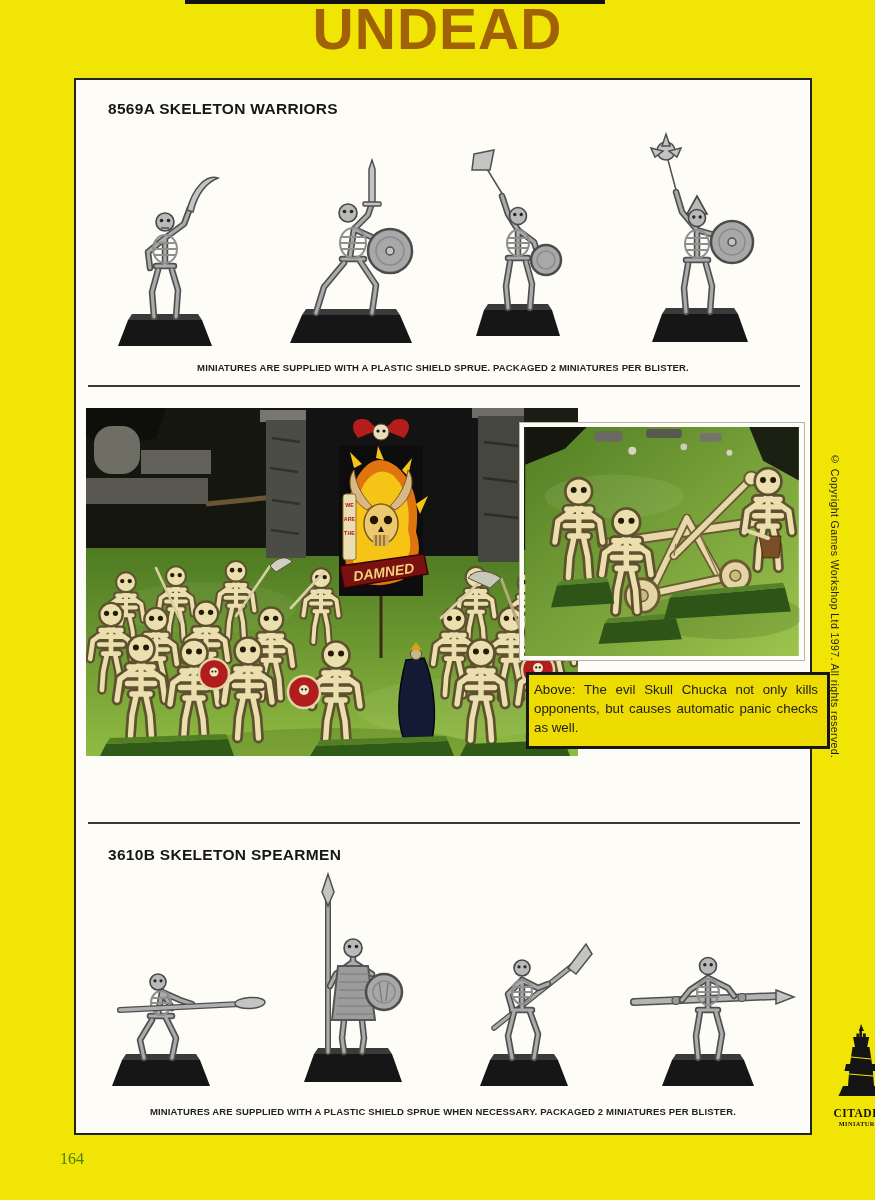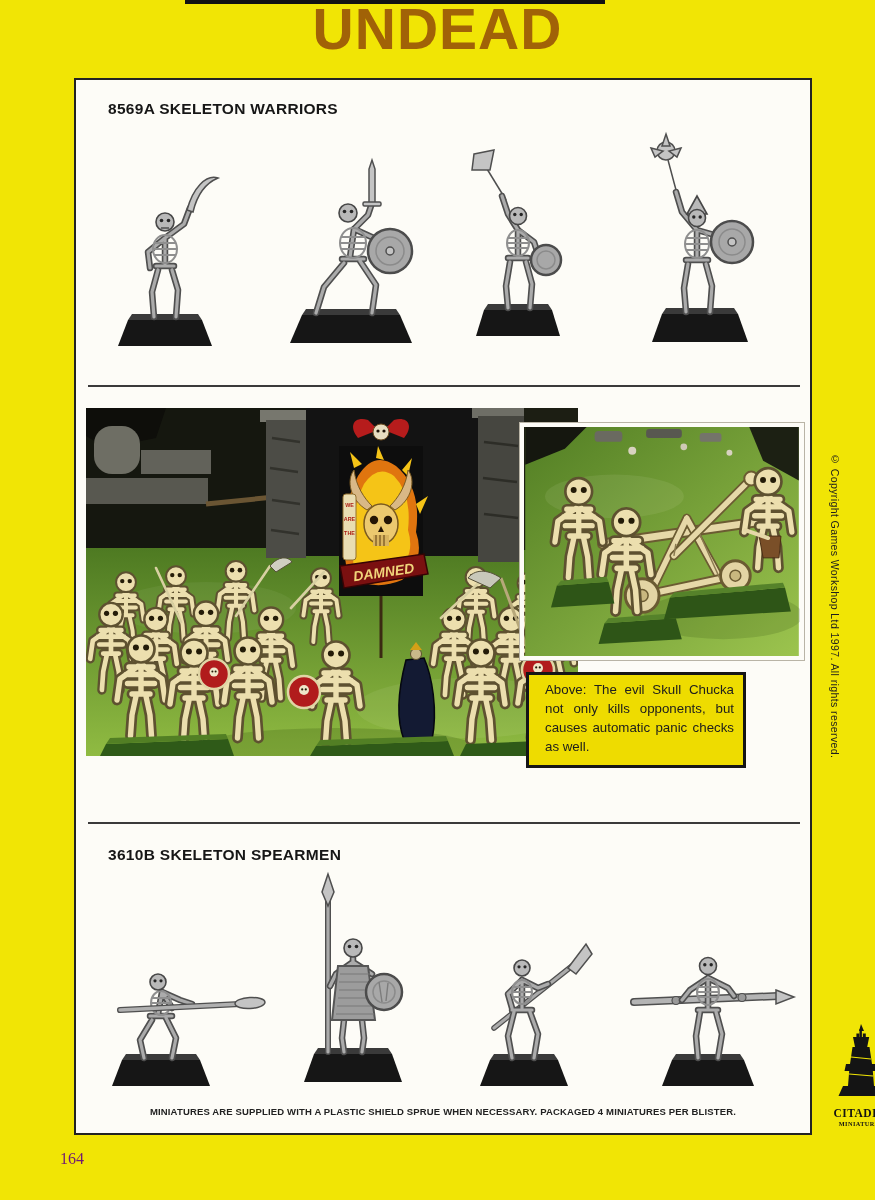--- a/index.html
+++ b/index.html
@@ -27,35 +27,35 @@
     font-size:9.5px; font-weight:700; letter-spacing:.15px; color:#222;
   }
   .rule{position:absolute; left:12px; width:712px; height:2px; background:#3a3a3a;}
   .fig{position:absolute;}
   .photo-large{position:absolute; left:10px; top:328px; width:492px; height:348px;}
   .photo-small{
     position:absolute; left:448px; top:347px; width:276px; height:229px;
     box-shadow:0 0 0 4px #fdfcf7, 0 0 0 5px #b9b4a6;
   }
   .caption-box{
-    position:absolute; left:450px; top:592px; width:220px; box-sizing:border-box;
-    background:#eedc00; border:3px solid #161616; padding:6px 9px 8px 16px;
+    position:absolute; left:450px; top:592px; width:304px; box-sizing:border-box;
+    background:#eedc00; border:3px solid #161616; padding:6px 9px 8px 5px;
   }
   .caption-box p{
     margin:0; font-size:13.3px; line-height:1.42; text-align:justify; color:#20201c;
   }
   .caption-box p + p{margin-top:4px;}
   .copyright{
     position:absolute; left:829px; top:453px; height:330px;
     writing-mode:vertical-rl; font-size:10.5px; letter-spacing:.4px; color:#1e1e1e;
     white-space:nowrap;
   }
   .page-num{
     position:absolute; left:60px; top:1150px;
-    font-family:"Liberation Serif", serif; font-size:16px; color:#701a75;
+    font-family:"Liberation Serif", serif; font-size:16px; color:#4d7c0f;
   }
   .citadel{position:absolute; left:831px; top:1024px; width:60px; text-align:center;}
   .citadel .brand{
     font-family:"Liberation Serif", serif; font-weight:700; font-size:11.5px;
     letter-spacing:.5px; color:#141414; line-height:1; white-space:nowrap;
   }
   .citadel .sub{
     font-family:"Liberation Serif", serif; font-weight:700; font-size:6.3px;
     letter-spacing:.4px; color:#141414; line-height:1.2; white-space:nowrap;
   }
@@ -172,20 +172,21 @@
       <path class="mrib" d="M64,114 L86,114 M63,120 L87,120 M64,126 L86,126"></path>
       <circle class="mshield" cx="110" cy="118" r="21"></circle>
       <circle class="mshield-in" cx="110" cy="118" r="13"></circle>
       <circle class="metal" cx="110" cy="118" r="4"></circle>
       <polygon class="mskull" points="65,90 85,90 75,72"></polygon>
       <circle class="mskull" cx="75" cy="94" r="8.5"></circle>
       <circle class="meye" cx="71.8" cy="93" r="1.7"></circle>
       <circle class="meye" cx="78.2" cy="93" r="1.7"></circle>
     </svg>
 
+    <div class="blister-caption" style="top:282px">MINIATURES ARE SUPPLIED WITH A PLASTIC SHIELD SPRUE. PACKAGED 2 MINIATURES PER BLISTER.</div>
     <div class="rule" style="top:305px"></div>
 
     <svg class="photo-large" viewBox="0 0 492 348">
       <rect x="0" y="0" width="492" height="150" fill="#15170f"></rect>
       <rect x="0" y="140" width="492" height="208" fill="url(#grassG)"></rect>
       <ellipse cx="120" cy="200" rx="90" ry="26" fill="#ffffff" opacity="0.05"></ellipse>
       <ellipse cx="380" cy="300" rx="110" ry="30" fill="#fffde0" opacity="0.07"></ellipse>
       <ellipse cx="250" cy="340" rx="140" ry="20" fill="#1e3500" opacity="0.18"></ellipse>
 
       <path d="M0,0 L80,0 L70,30 L20,40 L0,28 Z" fill="#0e0e0a"></path>
@@ -390,21 +391,21 @@
       <circle cx="126" cy="77.5" r="4" fill="#999" stroke="#4f4f4f" stroke-width="1.2"></circle>
       <path class="mo" d="M84,92 L80,116 L82,138 M100,92 L106,114 L102,138 M92,58 L92,88 M82,90 L102,90 M92,58 L74,70 L66,80 M92,58 L112,68 L118,76"></path>
       <path class="mi" d="M84,92 L80,116 L82,138 M100,92 L106,114 L102,138 M92,58 L92,88 M82,90 L102,90 M92,58 L74,70 L66,80 M92,58 L112,68 L118,76"></path>
       <ellipse class="mrib" cx="92" cy="72" rx="11" ry="13"></ellipse>
       <path class="mrib" d="M82,67 L102,67 M81,72 L103,72 M82,77 L102,77"></path>
       <circle class="mskull" cx="92" cy="46" r="8.5"></circle>
       <circle class="meye" cx="88.8" cy="44.8" r="1.7"></circle>
       <circle class="meye" cx="95.2" cy="44.8" r="1.7"></circle>
     </svg>
 
-    <div class="blister-caption" style="top:1026px">MINIATURES ARE SUPPLIED WITH A PLASTIC SHIELD SPRUE WHEN NECESSARY. PACKAGED 4 MINIATURES PER BLISTER.</div>
+    <div class="blister-caption" style="top:1026px">MINIATURES ARE SUPPLIED WITH A PLASTIC SHIELD SPRUE WHEN NECESSARY. PACKAGED 2 MINIATURES PER BLISTER.</div>
   </div>
 
   <div class="copyright">© Copyright Games Workshop Ltd 1997. All rights reserved.</div>
 
   <div class="page-num">164</div>
 
   <div class="citadel">
     <svg width="46" height="80" viewBox="0 0 46 80">
       <g fill="#141414">
         <polygon points="23,0 26,7 21,7"></polygon>

